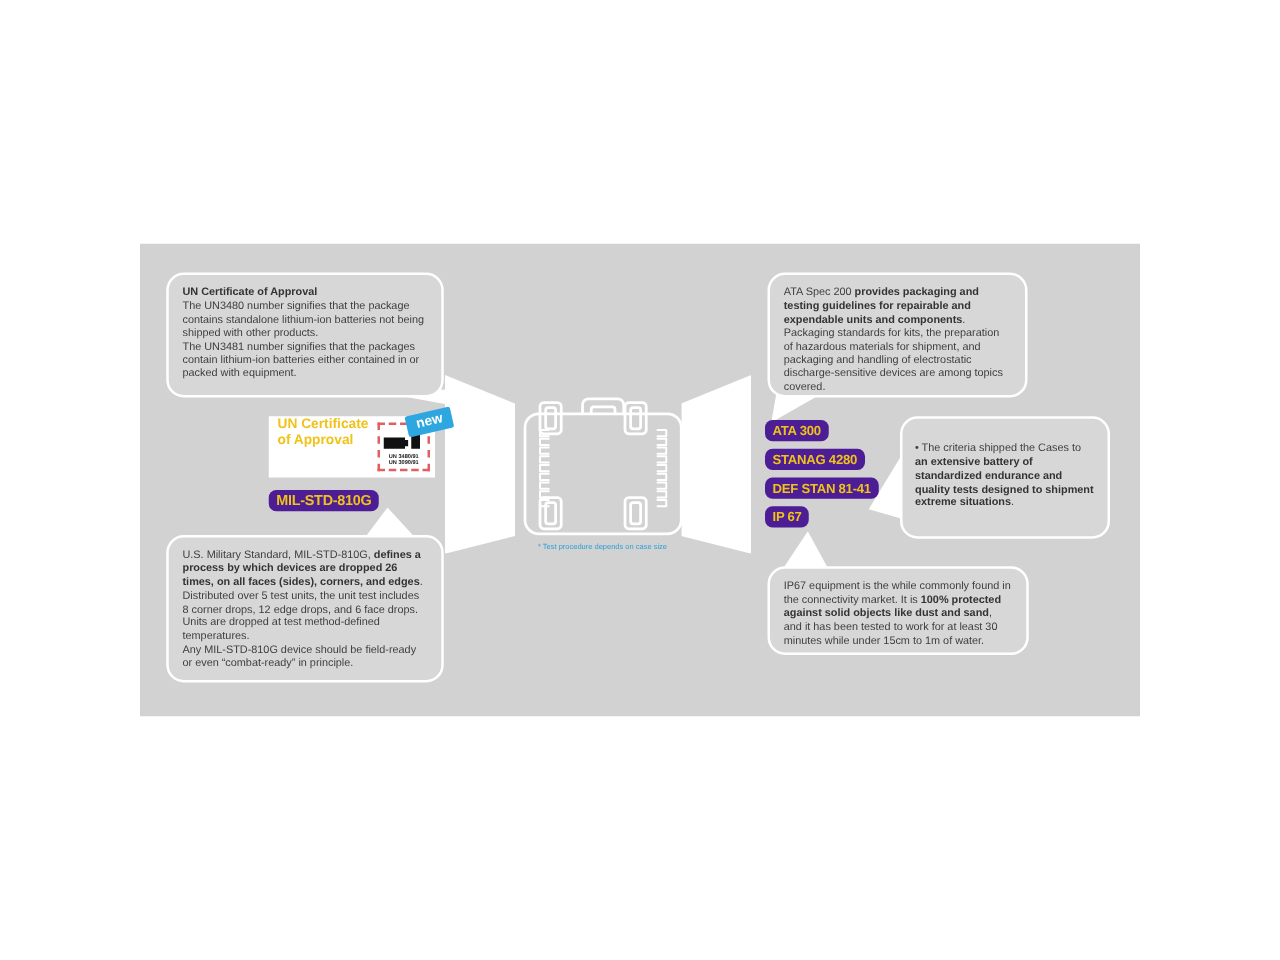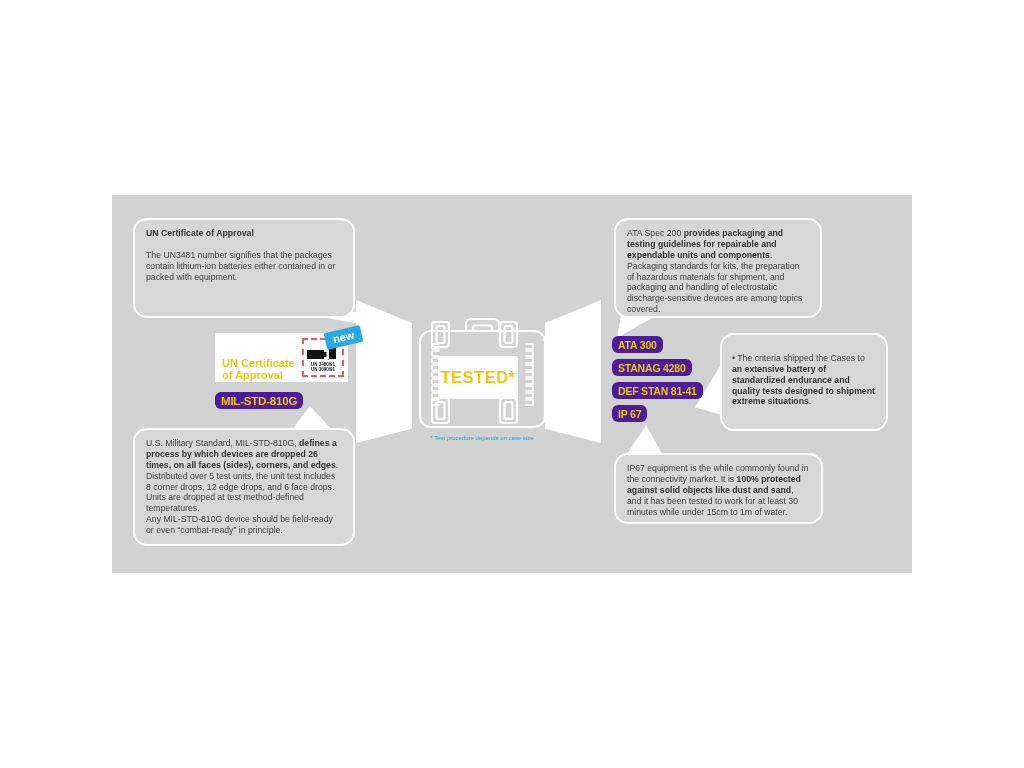--- a/index.html
+++ b/index.html
@@ -35,21 +35,21 @@
     font-weight:bold;
     z-index:3;
     box-sizing:border-box;
     letter-spacing:-0.2px;
     border-radius:6px;
   }
   .chip.small{font-size:10.5px;padding:3px 6px 2px 6px;}
   
   .un-chip{
     position:absolute;left:103px;top:138px;width:133px;height:49px;
-    background:#ffffff;z-index:3;display:flex;align-items:flex-end;
+    background:#ffffff;z-index:3;display:flex;align-items:flex-start;
   }
   .un-chip-text{
     color:#efc319;font-weight:bold;font-size:11px;line-height:1.15;
     padding-left:7px;white-space:pre-line;flex:1;
   }
   .hazmat{
     position:absolute;right:4px;top:5px;width:42px;height:39px;
     border:2px dashed #e06060;box-sizing:border-box;background:#fff;
     display:flex;flex-direction:column;align-items:center;justify-content:flex-start;
   }
@@ -83,21 +83,21 @@
   <div class="beam beam-left"></div>
   <div class="beam beam-right"></div>
 
   <div class="tail" style="left:190px;top:116px;width:85px;height:24px;clip-path:polygon(0 10%,85% 0,100% 100%,70% 55%);"></div>
   <div class="tail" style="left:180px;top:211px;width:40px;height:24px;clip-path:polygon(0 100%,100% 100%,45% 0);"></div>
   <div class="tail" style="left:505px;top:119px;width:42px;height:24px;clip-path:polygon(10% 0,100% 0,0 100%);"></div>
   <div class="tail" style="left:583px;top:163px;width:30px;height:58px;clip-path:polygon(100% 0,100% 100%,0 85%);"></div>
   <div class="tail" style="left:515px;top:230px;width:35px;height:29px;clip-path:polygon(0 100%,100% 100%,55% 0);"></div>
 
   <div class="callout" style="left:21px;top:23px;width:222px;height:100px;">
-    <div><span class="b">UN Certificate of Approval</span><br><span class="b"></span><br><span>The UN3481 number signifies that the packages contain lithium-ion batteries either contained in or packed with equipment.</span></div>
+    <div><span class="b">UN Certificate of Approval</span><br><span class="b"></span><span>The UN3480 number signifies that the package contains standalone lithium-ion batteries not being shipped with other products.</span><br><span>The UN3481 number signifies that the packages contain lithium-ion batteries either contained in or packed with equipment.</span></div>
   </div>
 
   <div class="callout" style="left:21px;top:233px;width:222px;height:118px;">
     <div><span>U.S. Military Standard, MIL-STD-810G, </span><span class="b">defines a process by which devices are dropped 26 times, on all faces (sides), corners, and edges</span><span>. Distributed over 5 test units, the unit test includes 8 corner drops, 12 edge drops, and 6 face drops. Units are dropped at test method-defined temperatures.</span><br><span>Any MIL-STD-810G device should be field-ready or even “combat-ready” in principle.</span></div>
   </div>
 
   <div class="callout" style="left:502px;top:23px;width:208px;height:100px;">
     <div><span>ATA Spec 200 </span><span class="b">provides packaging and testing guidelines for repairable and expendable units and components</span><span>. Packaging standards for kits, the preparation of hazardous materials for shipment, and packaging and handling of electrostatic discharge-sensitive devices are among topics covered.</span></div>
   </div>
 
@@ -150,17 +150,16 @@
 
       <rect x="14" y="82" width="17" height="25" rx="3"></rect>
       <rect x="18.5" y="86" width="8" height="17" rx="2"></rect>
       <rect x="82" y="82" width="17" height="25" rx="3"></rect>
       <rect x="86.5" y="86" width="8" height="17" rx="2"></rect>
 
       <path stroke-width="1.6" d="M21,28 h-7 v5 h7 m0,2 h-7 v5 h7 m0,2 h-7 v5 h7 m0,2 h-7 v5 h7 m0,2 h-7 v5 h7 m0,2 h-7 v5 h7 m0,2 h-7 v5 h7 m0,2 h-7 v5 h7 m0,2 h-7 v5 h7"></path>
 
       <path stroke-width="1.6" d="M108,28 h7 v5 h-7 m0,2 h7 v5 h-7 m0,2 h7 v5 h-7 m0,2 h7 v5 h-7 m0,2 h7 v5 h-7 m0,2 h7 v5 h-7 m0,2 h7 v5 h-7 m0,2 h7 v5 h-7 m0,2 h7 v5 h-7"></path>
     </svg>
-    <div class="case-label">TESTED*</div>
   </div>
   <div class="case-footnote">* Test procedure depends on case size</div>
 
 </div>
 
 </body></html>

